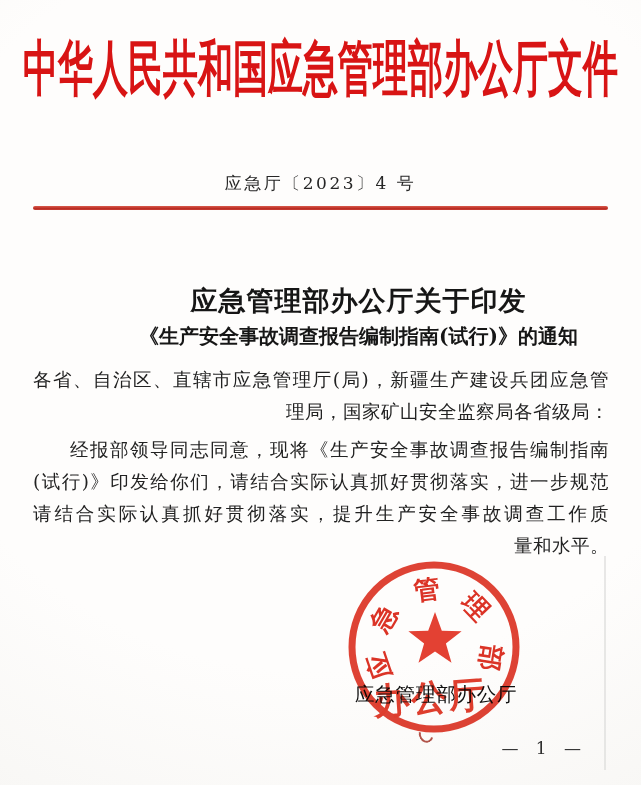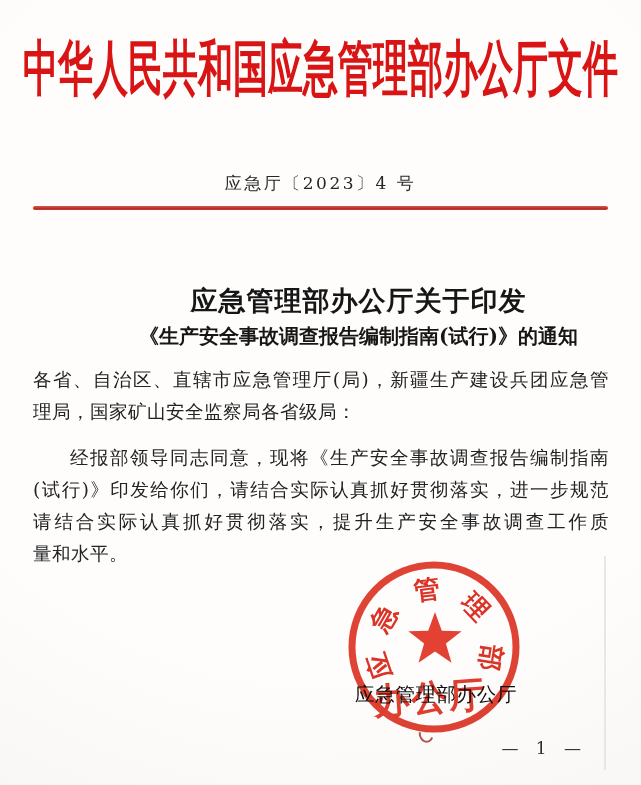--- a/index.html
+++ b/index.html
@@ -34,22 +34,22 @@
   }
   
   .title{
     position:absolute;left:0;width:641px;text-align:center;
     font-weight:bold;color:#161616;white-space:nowrap;margin-left:38px;
   }
   .t1{top:283px;font-size:27px;letter-spacing:1px;}
   .t2{top:323px;font-size:20px;letter-spacing:0px;}
   
   .body{position:absolute;top:364px;left:33px;width:576px;font-size:18.5px;line-height:32px;color:#222;}
-  .para.p2{margin-top:14px;}
-  .bl{letter-spacing:.5px;}
+  .para.p2{margin-top:6px;}
+  .bl{letter-spacing:.5px;text-align:right;}
   .bl.just{text-align:justify;text-align-last:justify;text-justify:inter-ideograph;}
   .bl.indent{text-indent:2em;}
   
   .signature{position:absolute;top:673px;left:355px;font-size:19.5px;letter-spacing:.8px;color:#101010;white-space:nowrap;margin-top:8px;}
   .date{position:absolute;top:703px;left:362px;font-size:18.5px;letter-spacing:.5px;color:#101010;white-space:nowrap;}
   
   .seal{position:absolute;left:348px;top:558px;width:176px;height:178px;mix-blend-mode:multiply;opacity:.95;}
   .seal text{font-family:"DejaVu Serif","Liberation Serif",serif;font-weight:bold;fill:#da281a;}
   .seal .arc{font-size:26px;text-anchor:middle;dominant-baseline:central;}
   .seal .bottom{font-size:36px;text-anchor:middle;dominant-baseline:central;fill:#df3322;letter-spacing:2px;}

